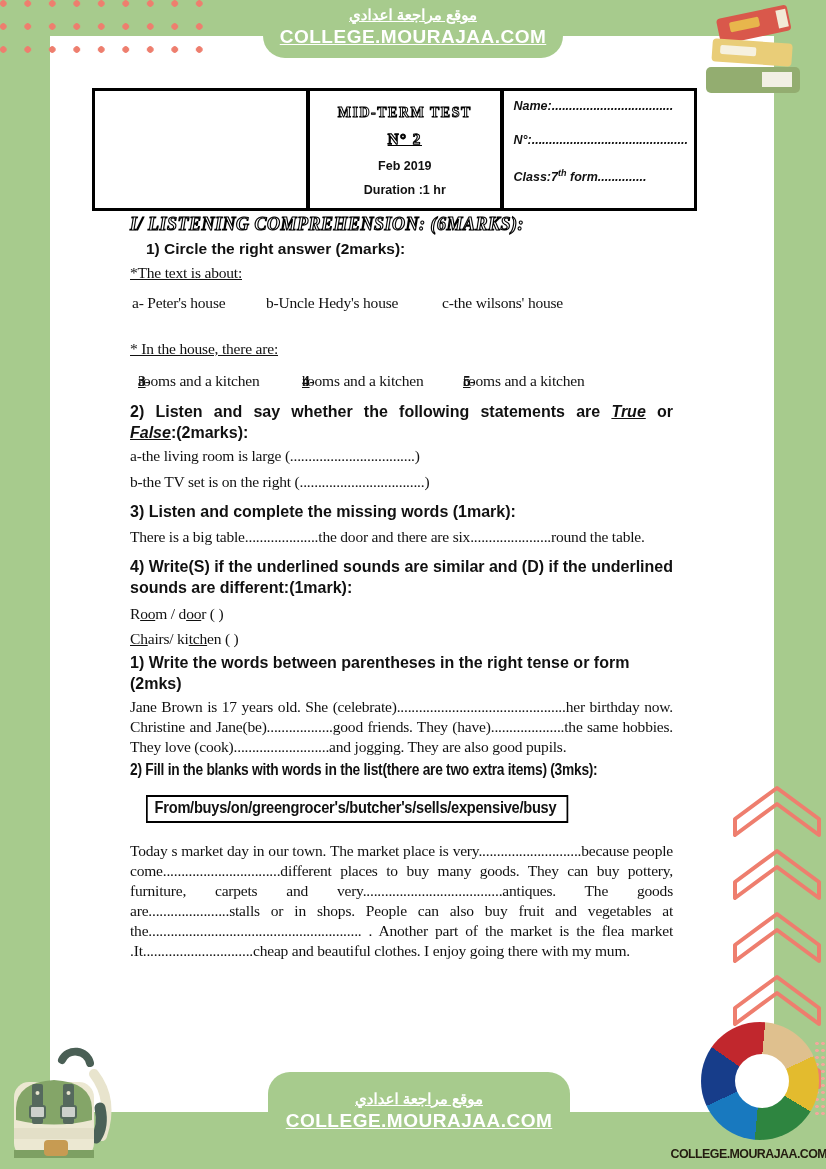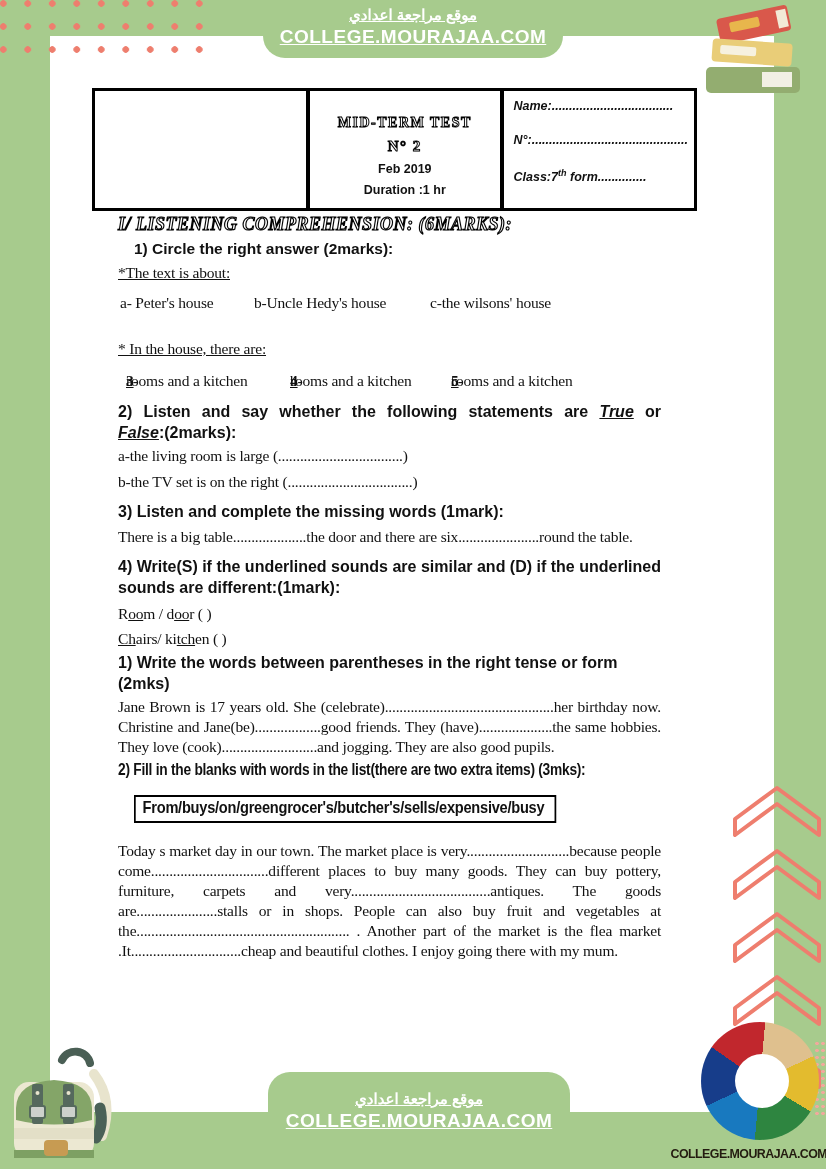--- a/index.html
+++ b/index.html
@@ -32,32 +32,32 @@
         background-size:6px 7px;}
 
   .chevrons{position:absolute;left:729px;top:785px;z-index:3;}
 
   
   .htable{position:absolute;left:92px;top:88px;width:605px;height:123px;border:3px solid #000;
           display:flex;background:#fff;box-sizing:border-box;z-index:2;}
   .hcell{box-sizing:border-box;}
   .c1{width:218px;border-right:4px solid #000;}
   .c2{width:196px;border-right:4px solid #000;display:flex;flex-direction:column;align-items:center;
-      justify-content:space-between;padding:24px 0 11px;}
+      justify-content:space-between;padding:14px 0 11px;}
   .c3{flex:1;padding:8px 6px 24px 10px;display:flex;flex-direction:column;justify-content:space-between;
       font-style:italic;font-weight:bold;font-size:12.5px;}
   .outlined{font-family:"Liberation Serif",serif;font-weight:bold;color:#fff;
             -webkit-text-stroke:0.9px #000;text-shadow:0 0 1px #000;letter-spacing:1.5px;}
   .ot-title{font-size:14px;}
-  .ot-num{font-size:15px;}
+  .ot-num{font-size:15px;text-decoration:underline;}
   .meta{font-weight:bold;font-size:12.5px;}
   .sup{vertical-align:super;font-size:9px;}
 
   
-  .content{position:absolute;left:118px;top:214px;width:543px;z-index:2;}
+  .content{position:absolute;left:130px;top:214px;width:543px;z-index:2;}
   .sec-title{font-family:"Liberation Serif",serif;font-style:italic;font-weight:bold;font-size:18px;
              color:#fff;-webkit-text-stroke:1.1px #000;text-shadow:0 0 1px #000;letter-spacing:.5px;height:22px;}
   .bold-h{font-weight:bold;font-size:15.5px;line-height:21px;}
   .indent{margin-left:16px;}
   .ser{font-family:"Liberation Serif",serif;font-size:15.5px;letter-spacing:-.2px;line-height:20px;color:#111;}
   .ser-u{text-decoration:underline;}
   .just{text-align:justify;}
   .jfull{text-align:justify;text-align-last:justify;}
   .opt-row{position:relative;height:20px;}
   .opt-row span{position:absolute;top:0;white-space:nowrap;}

